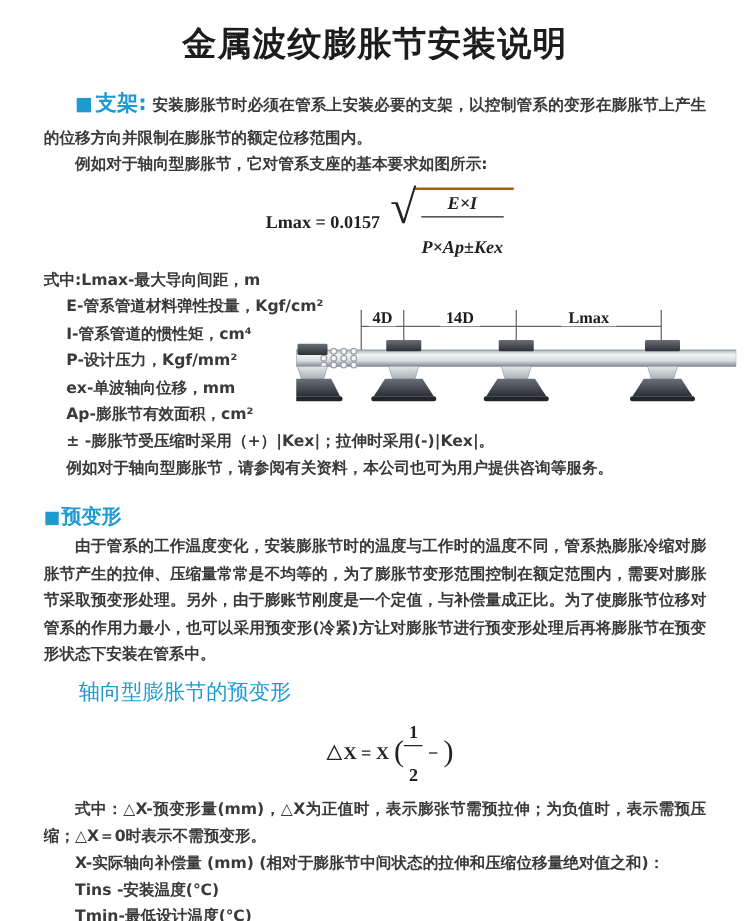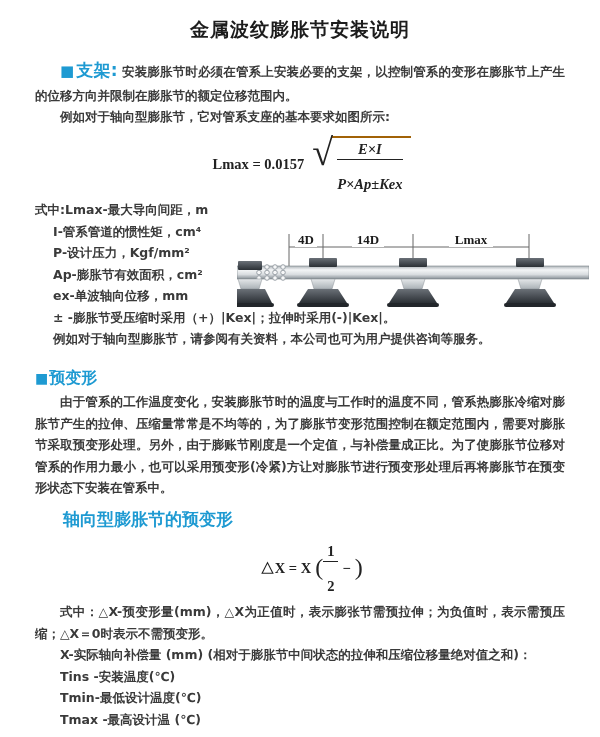--- a/index.html
+++ b/index.html
@@ -5,30 +5,30 @@
   :root { --accent:#1e9ad2; --ink:#3a3a3a; }
   * { margin:0; padding:0; box-sizing:border-box; }
   html,body { background:#fff; }
   body {
     width:600px; height:737px; overflow:hidden; position:relative;
     font-family:"DejaVu Sans", sans-serif;
     color:var(--ink); font-size:12.5px; line-height:1.72;
     padding:0 35px;
   }
   h1.doc-title {
-    text-align:center; font-size:19px; font-weight:bold; color:#1c1c1c;
+    text-align:center; font-size:27px; font-weight:bold; color:#1c1c1c;
     letter-spacing:1px; margin:13px 0 10px;
   }
   p.body-text { text-align:justify; font-weight:600; }
   p.indent { text-indent:2em; }
   .h-inline { color:var(--accent); font-size:17px; font-weight:bold; }
   .h-inline .sq { font-size:15px; margin-right:2px; }
   .sec-heading { color:var(--accent); font-size:16px; font-weight:bold; margin-top:14px; }
   .sec-heading .sq { font-size:14px; margin-right:1px; }
-  .sub-heading { color:var(--accent); font-size:17px; font-weight:bold; }
+  .sub-heading { color:var(--accent); font-size:17px; font-weight:normal; }
   .sub-heading.axial { margin:6px 0 2px 28px; }
 
   
   .formula-row {
     text-align:center; font-family:"Liberation Serif", serif;
     font-weight:bold; font-size:14.5px; color:#222;
   }
   .formula-row.lmax { margin:8px 0 6px; }
   .formula-row.axial-f { margin:8px 0 6px; }
   .frac { display:inline-block; text-align:center; vertical-align:middle; line-height:1.25; }
@@ -59,24 +59,25 @@
 
 <p class="body-text indent"><span class="h-inline"><span class="sq">■</span><span>支架:</span></span> <span>安装膨胀节时必须在管系上安装必要的支架，以控制管系的变形在膨胀节上产生的位移方向并限制在膨胀节的额定位移范围内。</span></p>
 <p class="body-text indent">例如对于轴向型膨胀节，它对管系支座的基本要求如图所示:</p>
 
 <div class="formula-row lmax">
   <span class="f-lhs">Lmax = 0.0157</span><span class="sqrt"><span class="rad-glyph">√</span><span class="sqrt-body"><span class="frac italic"><span class="num">E×I</span><span class="den">P×Ap±Kex</span></span></span></span>
 </div>
 
 <div class="defs-region">
   <div class="def-line">式中:Lmax-最大导向间距，m</div>
+  <div class="def-line ind">E-管系管道材料弹性投量，Kgf/cm²</div>
   <div class="def-line ind">I-管系管道的惯性矩，cm⁴</div>
   <div class="def-line ind">P-设计压力，Kgf/mm²</div>
+  <div class="def-line ind">ex-单波轴向位移，mm</div>
   <div class="def-line ind">Ap-膨胀节有效面积，cm²</div>
-  <div class="def-line ind">ex-单波轴向位移，mm</div>
   <div class="def-line ind">± -膨胀节受压缩时采用（+）|Kex|；拉伸时采用(-)|Kex|。</div>
   <div class="def-line ind">例如对于轴向型膨胀节，请参阅有关资料，本公司也可为用户提供咨询等服务。</div>
 
   <div class="diagram-wrap">
     <svg width="352" height="96" viewBox="0 0 352 96">
       <defs>
         <linearGradient id="pipeGrad" x1="0" y1="0" x2="0" y2="1">
           <stop offset="0" stop-color="#aeb4b9"></stop>
           <stop offset="0.3" stop-color="#f3f5f6"></stop>
           <stop offset="0.65" stop-color="#d9dde0"></stop>

